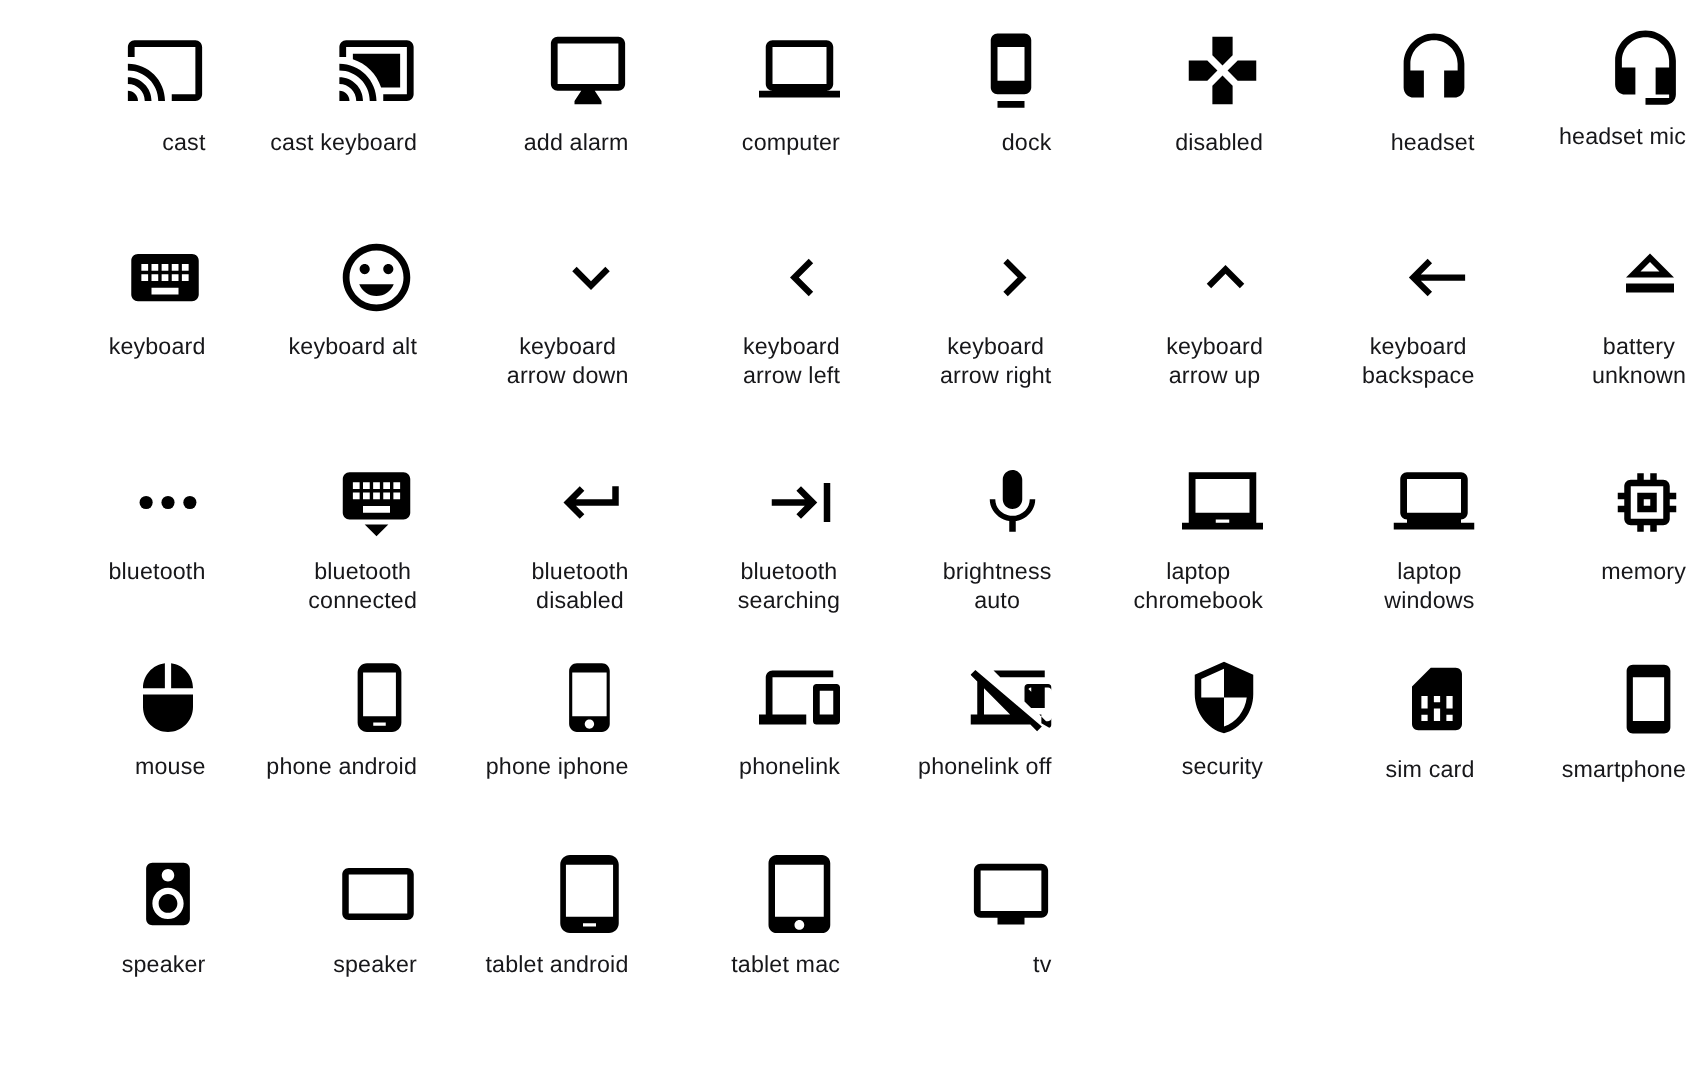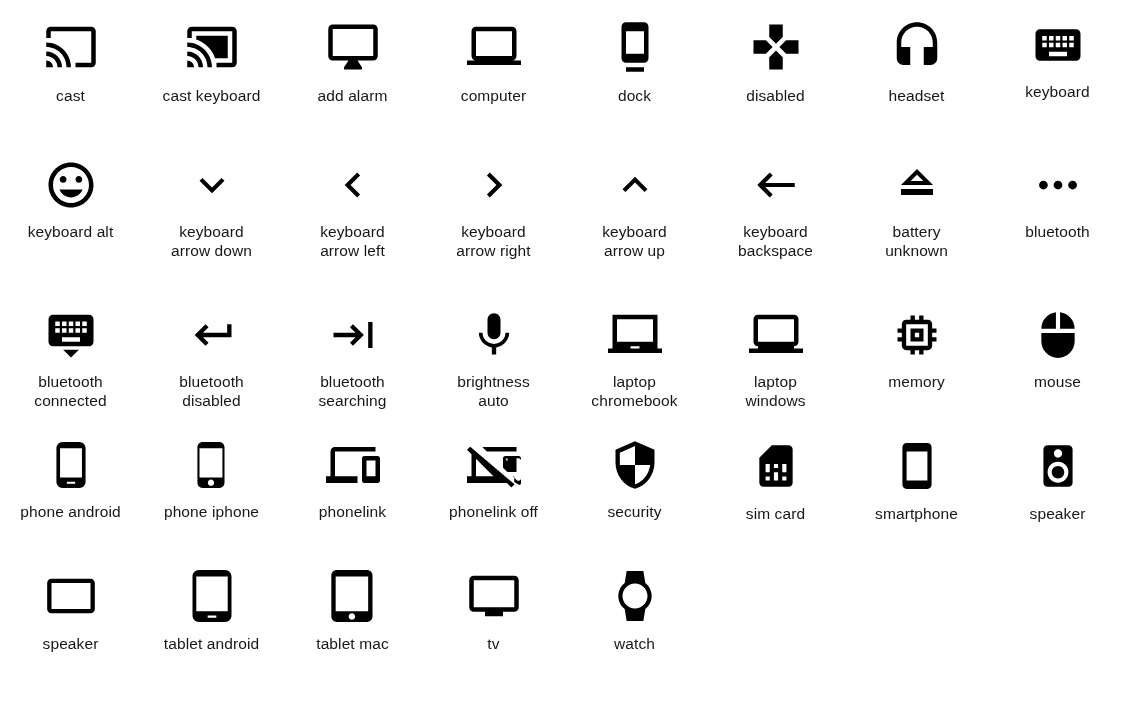--- a/index.html
+++ b/index.html
@@ -19,21 +19,21 @@
     display: grid;
     grid-template-columns: repeat(8, 141px);
     grid-template-rows: 140px 150px 130px 130px 140px;
     width: 1128px;
     box-sizing: border-box;
     padding-top: 14px;
   }
   .icon-cell {
     display: flex;
     flex-direction: column;
-    align-items: center;
+    align-items: flex-end;
     justify-content: flex-start;
     box-sizing: border-box;
     padding: 0 4px;
   }
   .glyph {
     height: 66px;
     display: flex;
     align-items: center;
     justify-content: center;
   }
@@ -112,20 +112,28 @@
       <div class="glyph">
         <svg width="54" height="54" viewBox="0 0 24 24">
           <path fill="#000" d="M12 1c-4.97 0-9 4.03-9 9v7c0 1.66 1.34 3 3 3h3v-8H5v-2c0-3.87 3.13-7 7-7s7 3.13 7 7v2h-4v8h3c1.66 0 3-1.34 3-3v-7c0-4.97-4.03-9-9-9z"></path>
         </svg>
       </div>
       <div class="caption">headset</div>
     </div>
     <div class="icon-cell row-2">
       <div class="glyph">
         <svg width="54" height="54" viewBox="0 0 24 24">
+          <path fill="#000" d="M12 1c-4.97 0-9 4.03-9 9v7c0 1.66 1.34 3 3 3h3v-8H5v-2c0-3.87 3.13-7 7-7s7 3.13 7 7v2h-4v8h4v1h-7v2h6c1.66 0 3-1.34 3-3V10c0-4.97-4.03-9-9-9z"></path>
+        </svg>
+      </div>
+      <div class="caption">headset mic</div>
+    </div>
+    <div class="icon-cell row-2">
+      <div class="glyph">
+        <svg width="54" height="54" viewBox="0 0 24 24">
           <path fill="#000" d="M20 5H4c-1.1 0-1.99.9-1.99 2L2 17c0 1.1.9 2 2 2h16c1.1 0 2-.9 2-2V7c0-1.1-.9-2-2-2zm-9 3h2v2h-2V8zm0 3h2v2h-2v-2zM8 8h2v2H8V8zm0 3h2v2H8v-2zm-1 2H5v-2h2v2zm0-3H5V8h2v2zm9 7H8v-2h8v2zm0-4h-2v-2h2v2zm0-3h-2V8h2v2zm3 3h-2v-2h2v2zm0-3h-2V8h2v2z"></path>
         </svg>
       </div>
       <div class="caption">keyboard</div>
     </div>
     <div class="icon-cell row-2">
       <div class="glyph">
         <svg width="54" height="54" viewBox="0 0 24 24">
           <path fill="#000" d="M11.99 2C6.47 2 2 6.48 2 12s4.47 10 9.99 10C17.52 22 22 17.52 22 12S17.52 2 11.99 2zM12 20c-4.42 0-8-3.58-8-8s3.58-8 8-8 8 3.58 8 8-3.58 8-8 8zm3.5-9c.83 0 1.5-.67 1.5-1.5S16.33 8 15.5 8 14 8.67 14 9.5s.67 1.5 1.5 1.5zm-7 0c.83 0 1.5-.67 1.5-1.5S9.33 8 8.5 8 7 8.67 7 9.5 7.67 11 8.5 11zm3.5 6.5c2.33 0 4.31-1.46 5.11-3.5H6.89c.8 2.04 2.78 3.5 5.11 3.5z"></path>
         </svg>
@@ -355,21 +363,13 @@
       <div class="caption">tablet mac</div>
     </div>
     <div class="icon-cell row-5">
       <div class="glyph">
         <svg width="54" height="54" viewBox="0 0 24 24">
           <path fill="#000" d="M21 3H3c-1.1 0-2 .9-2 2v12c0 1.1.9 2 2 2h5v2h8v-2h5c1.1 0 2-.9 2-2V5c0-1.1-.9-2-2-2zm0 14H3V5h18v12z"></path>
         </svg>
       </div>
       <div class="caption">tv</div>
     </div>
-    <div class="icon-cell row-5">
-      <div class="glyph">
-        <svg width="50" height="50" viewBox="0 0 24 24">
-          <path fill="#000" d="M20 12c0-2.54-1.19-4.81-3.04-6.27L16 0H8l-.95 5.73C5.19 7.19 4 9.45 4 12s1.19 4.81 3.05 6.27L8 24h8l.96-5.73C18.81 16.81 20 14.54 20 12zM6 12c0-3.31 2.69-6 6-6s6 2.69 6 6-2.69 6-6 6-6-2.69-6-6z"></path>
-        </svg>
-      </div>
-      <div class="caption">watch</div>
-    </div>
   </div>
 
 </body></html>

